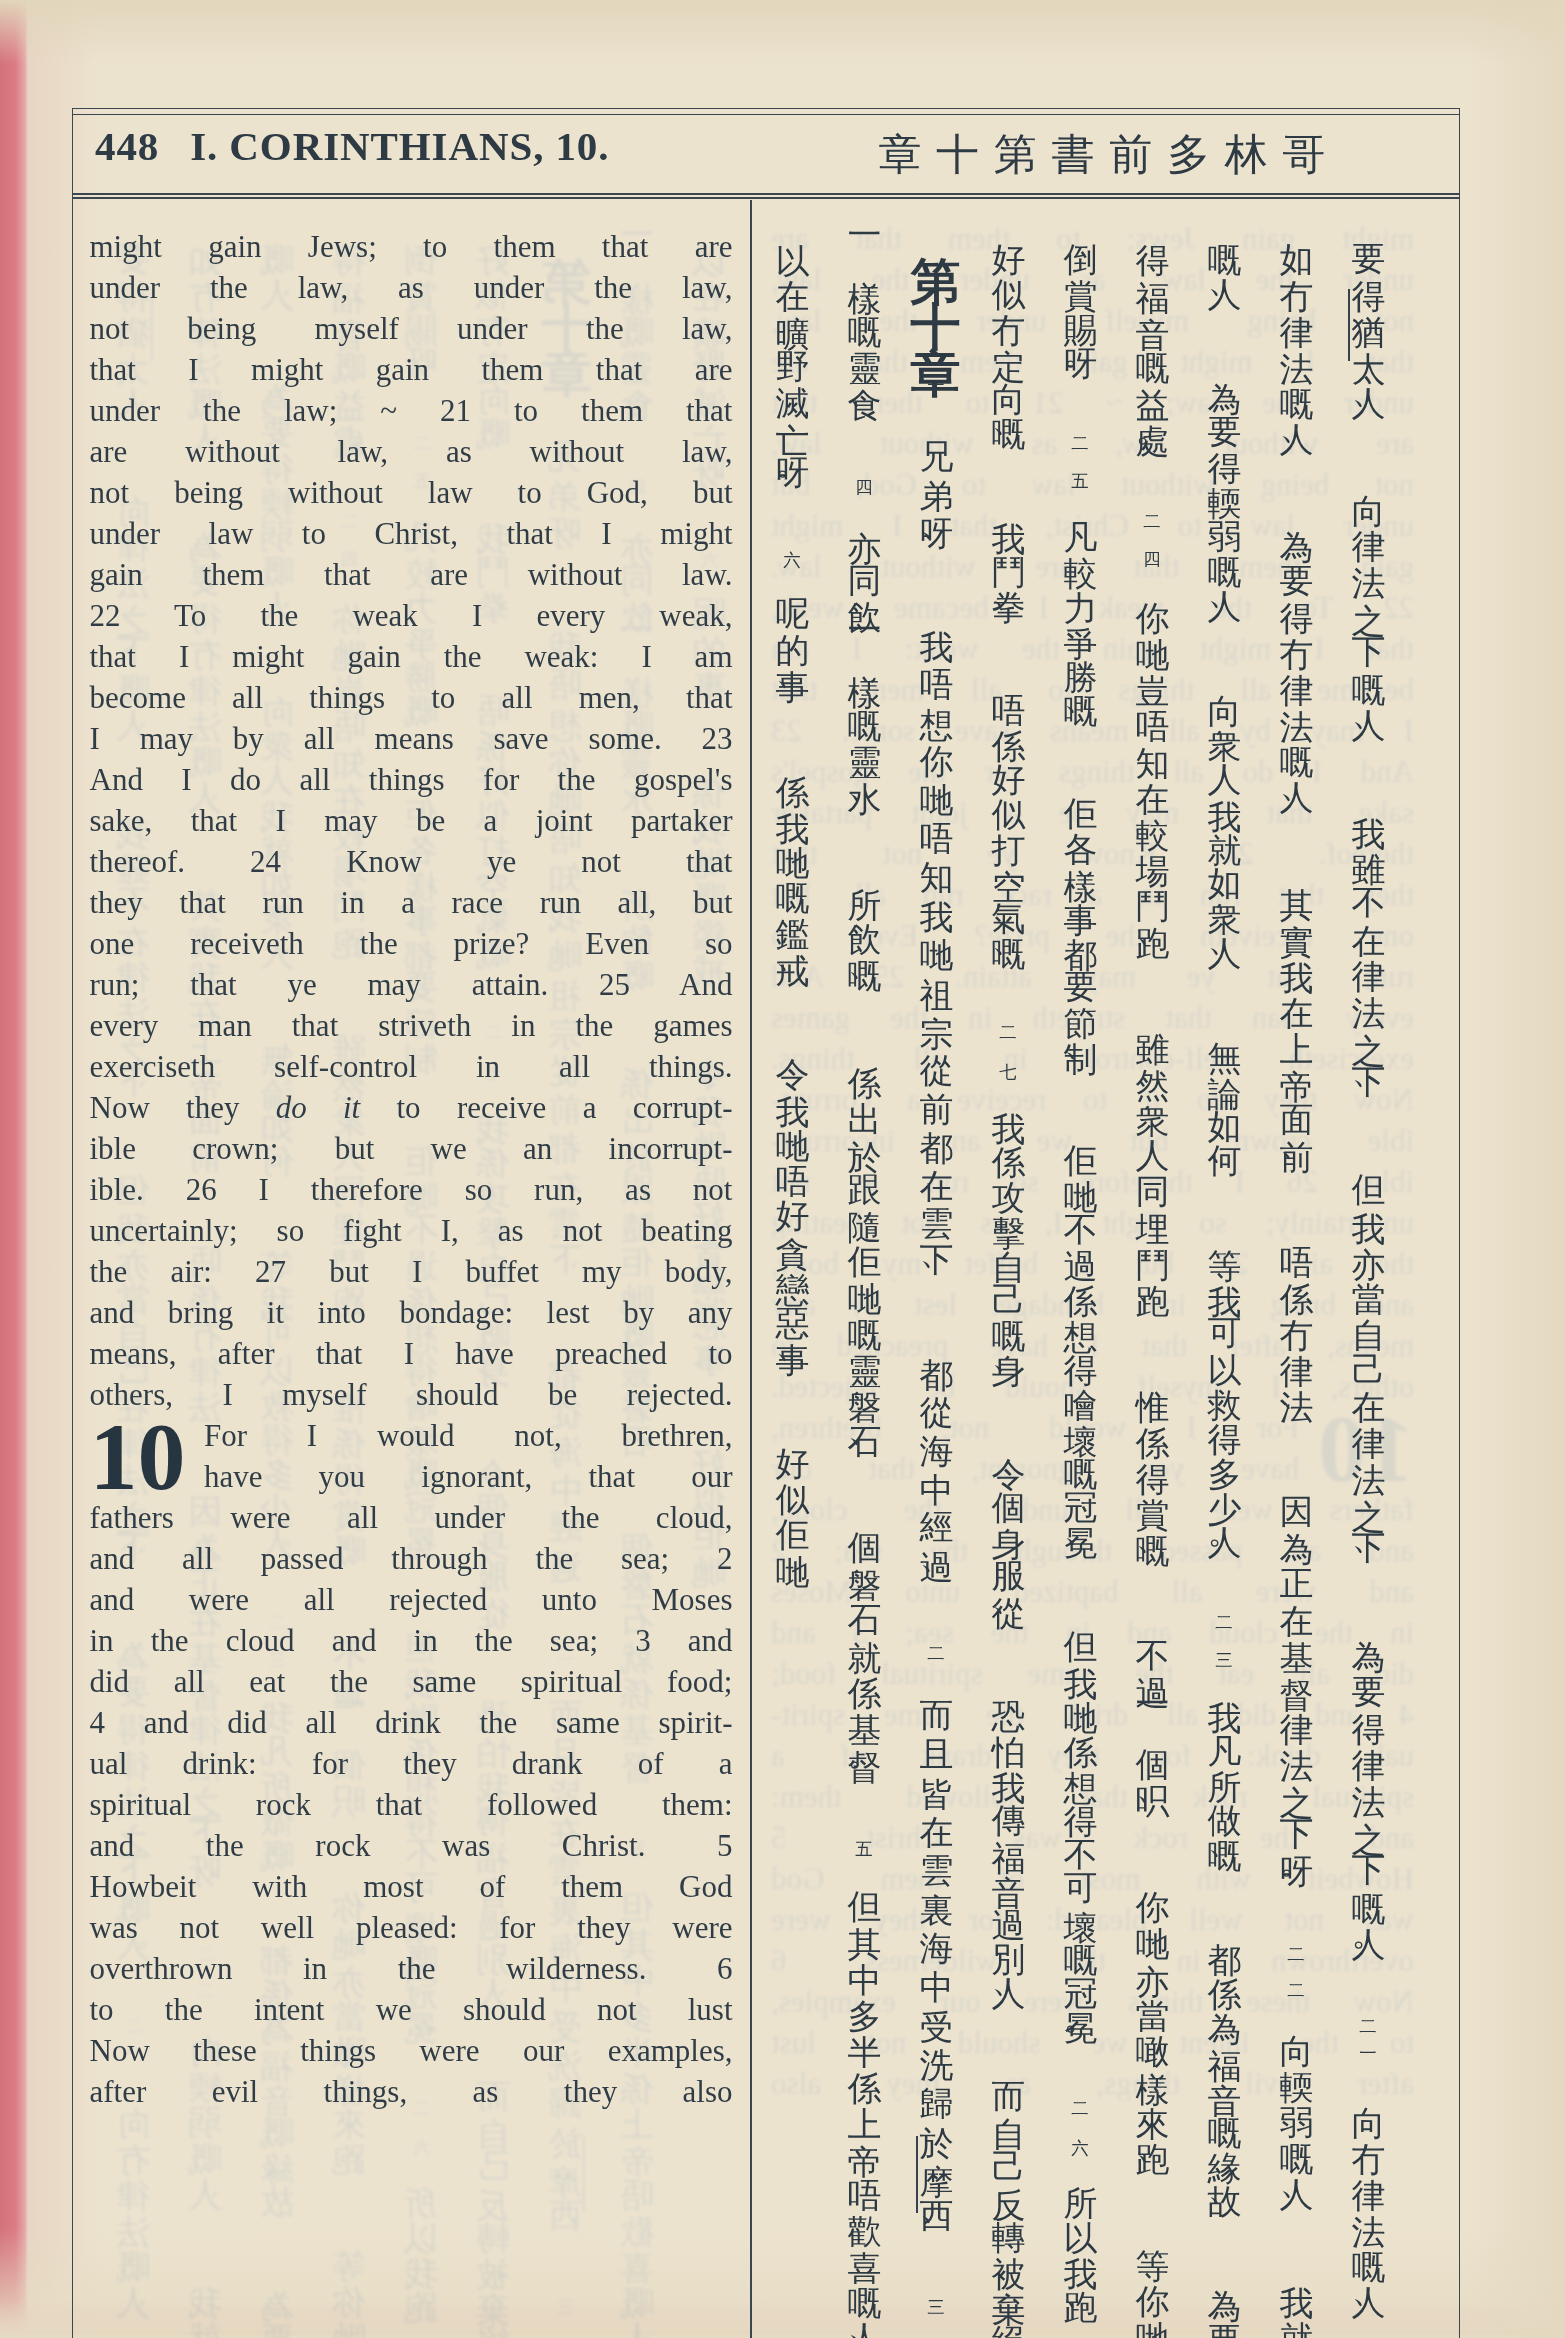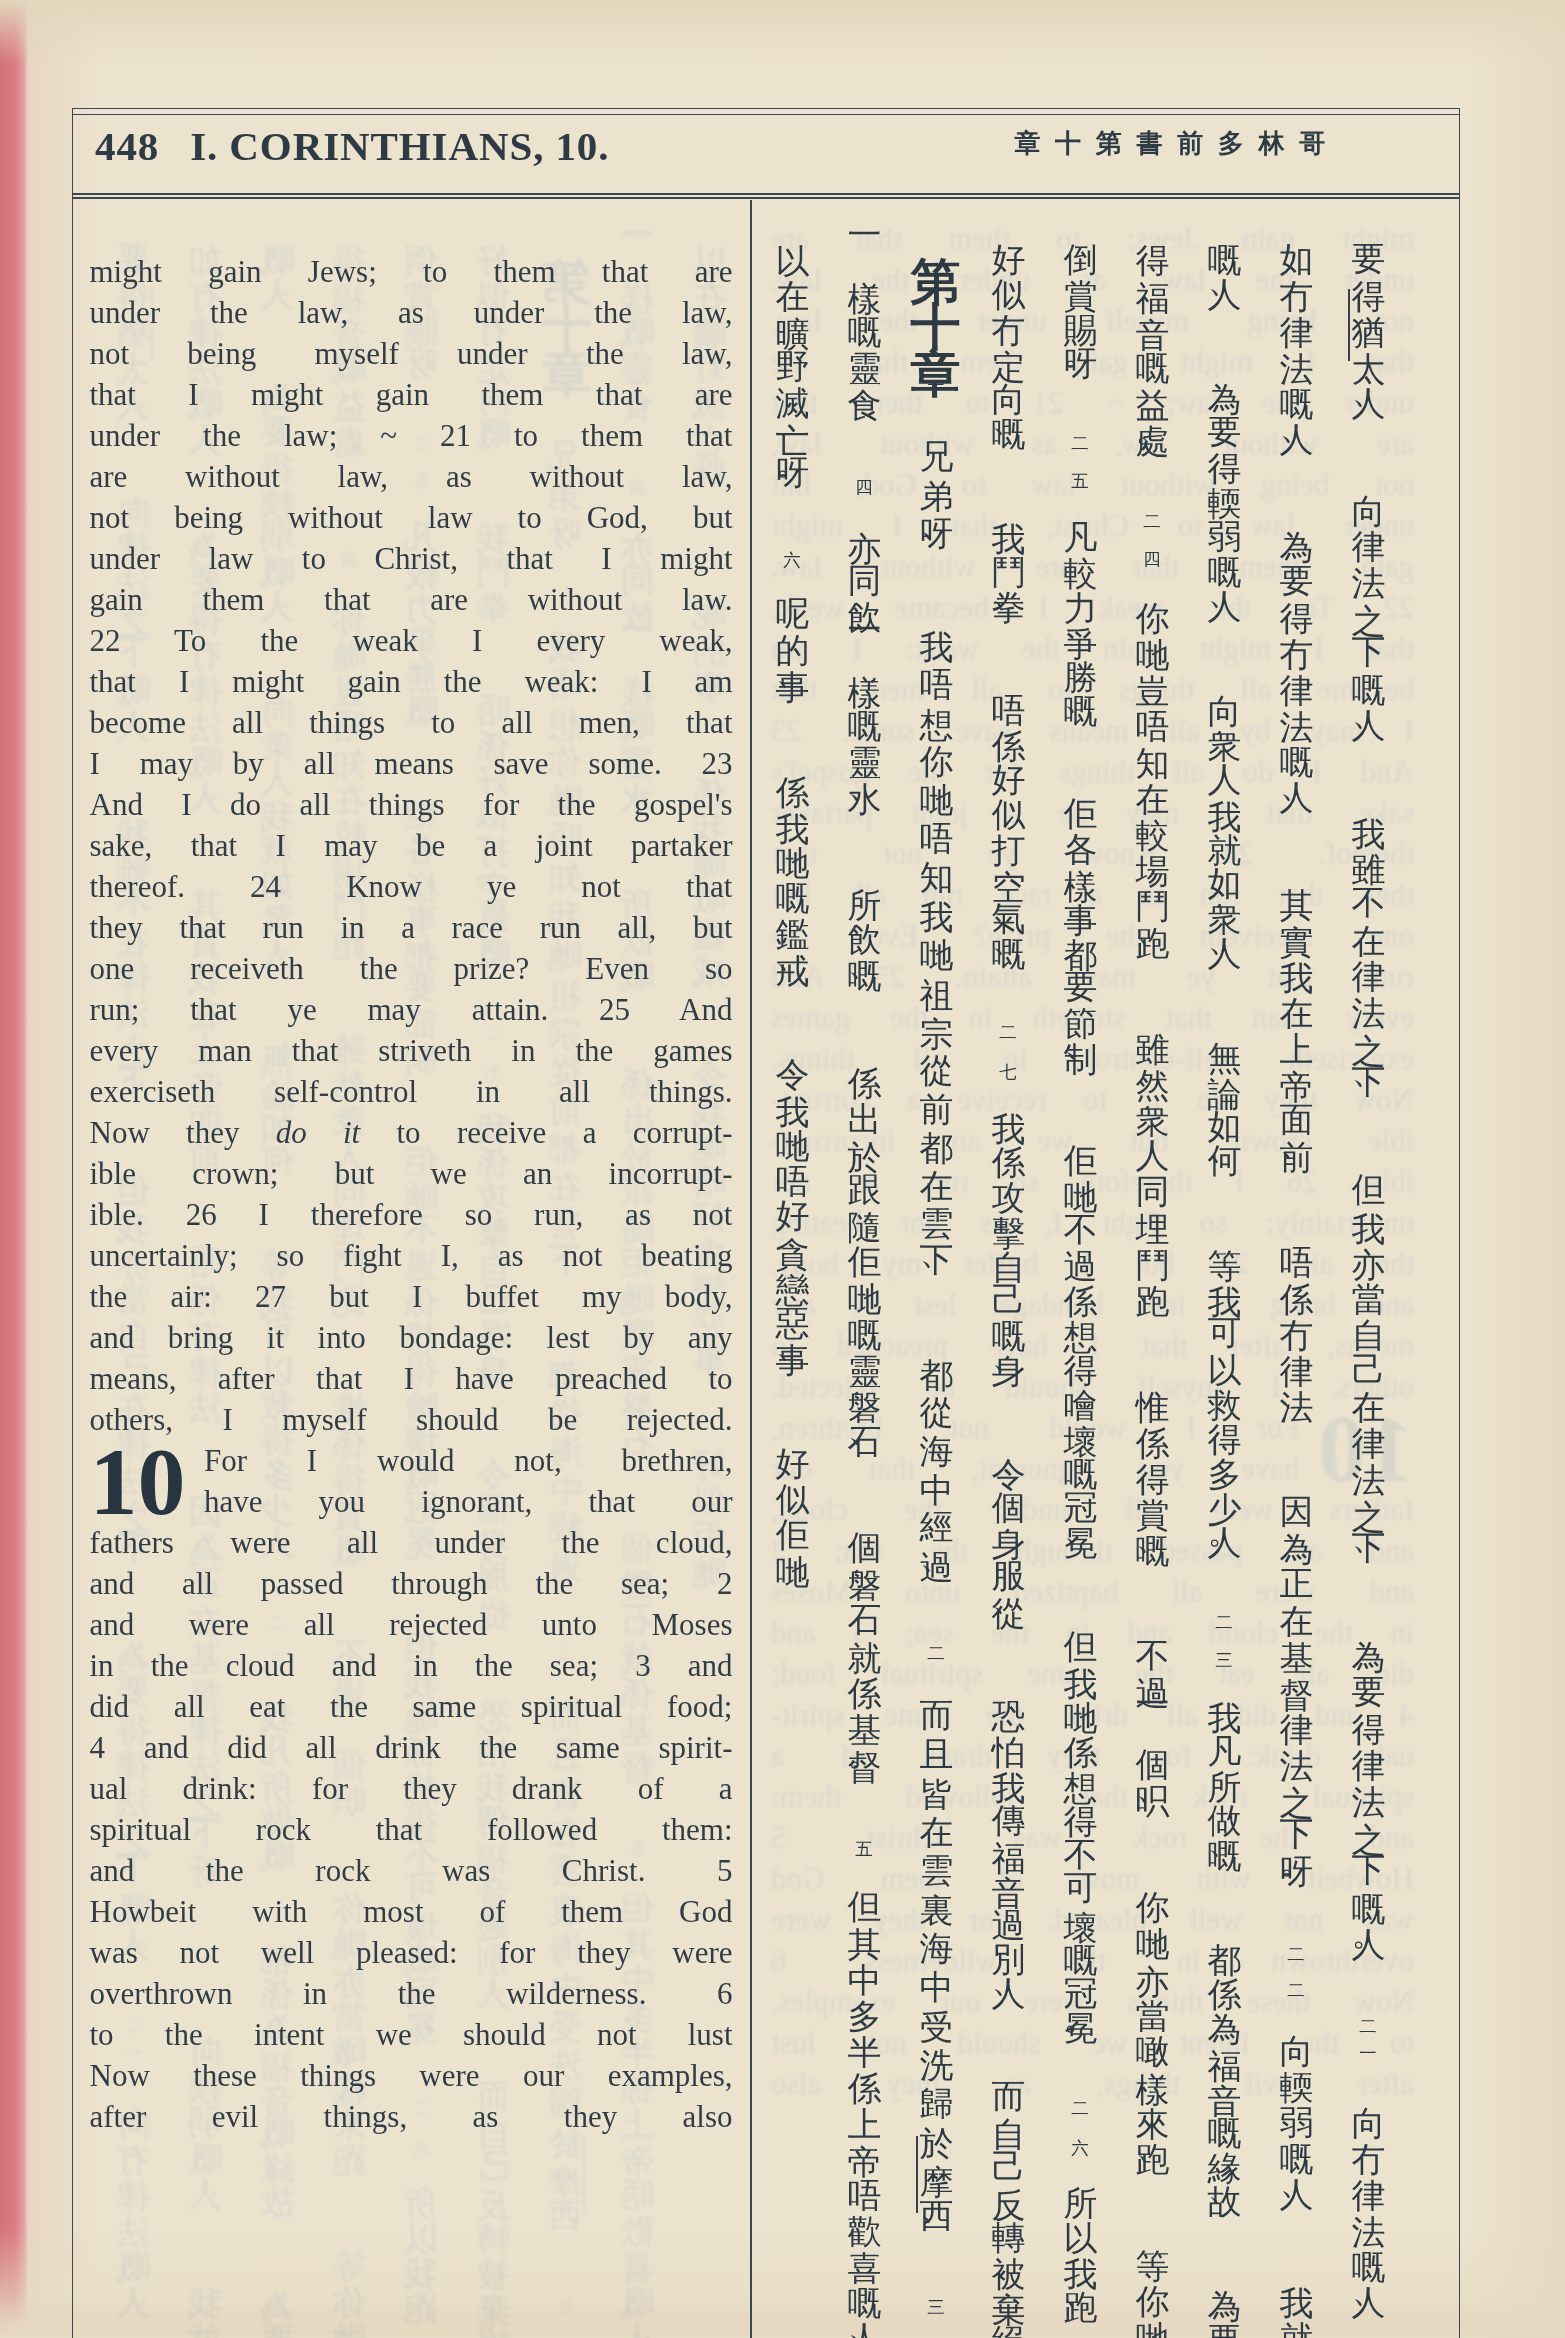--- a/index.html
+++ b/index.html
@@ -19,28 +19,28 @@
 
   #frame{position:absolute;left:72px;top:108px;width:1388px;height:2324px;
     border:1.8px solid #3a4650;box-sizing:border-box;}
   #frame::before{content:"";position:absolute;left:-0.9px;right:-0.9px;top:4.6px;bottom:4.6px;
     border-top:0.9px solid #3a4650;border-bottom:0.9px solid #3a4650;pointer-events:none;}
 
   #header{position:absolute;left:0;right:0;top:0;height:84px;border-bottom:6.4px double #3a4650;}
   .hleft{position:absolute;left:22px;top:13px;font-size:41px;font-weight:bold;
     color:#2e3b44;letter-spacing:0.9px;white-space:nowrap;}
   .hleft .num{margin-right:31px;}
-  .hright{position:absolute;right:119px;top:16.5px;font-size:26px;font-weight:bold;
+  .hright{position:absolute;right:119px;top:16.5px;font-size:43px;font-weight:normal;
     color:#2e3b44;letter-spacing:14.7px;white-space:nowrap;}
 
   #main{position:absolute;left:0;right:0;top:91px;bottom:5.5px;}
   #divider{position:absolute;left:677px;top:0;bottom:0;width:1.8px;background:#3a4650;}
 
   
-  #english{position:absolute;left:16.5px;top:26px;width:643px;color:#303d46;margin-top:25px;}
+  #english{position:absolute;left:16.5px;top:26px;width:643px;color:#303d46;}
   .eline{height:41px;line-height:41px;font-size:31px;
     text-align:justify;text-align-last:justify;overflow:visible;white-space:normal;}
   .eline .b{font-weight:normal;}
   .eline .i{font-style:italic;}
   .vpara{overflow:visible;}
   .dropcap{float:left;font-size:96px;line-height:79px;font-weight:bold;
     padding:1.8px 18.4px 0 0;color:#273540;}
 
   
   #chinese{position:absolute;right:11px;top:16.5px;bottom:24px;width:676px;

